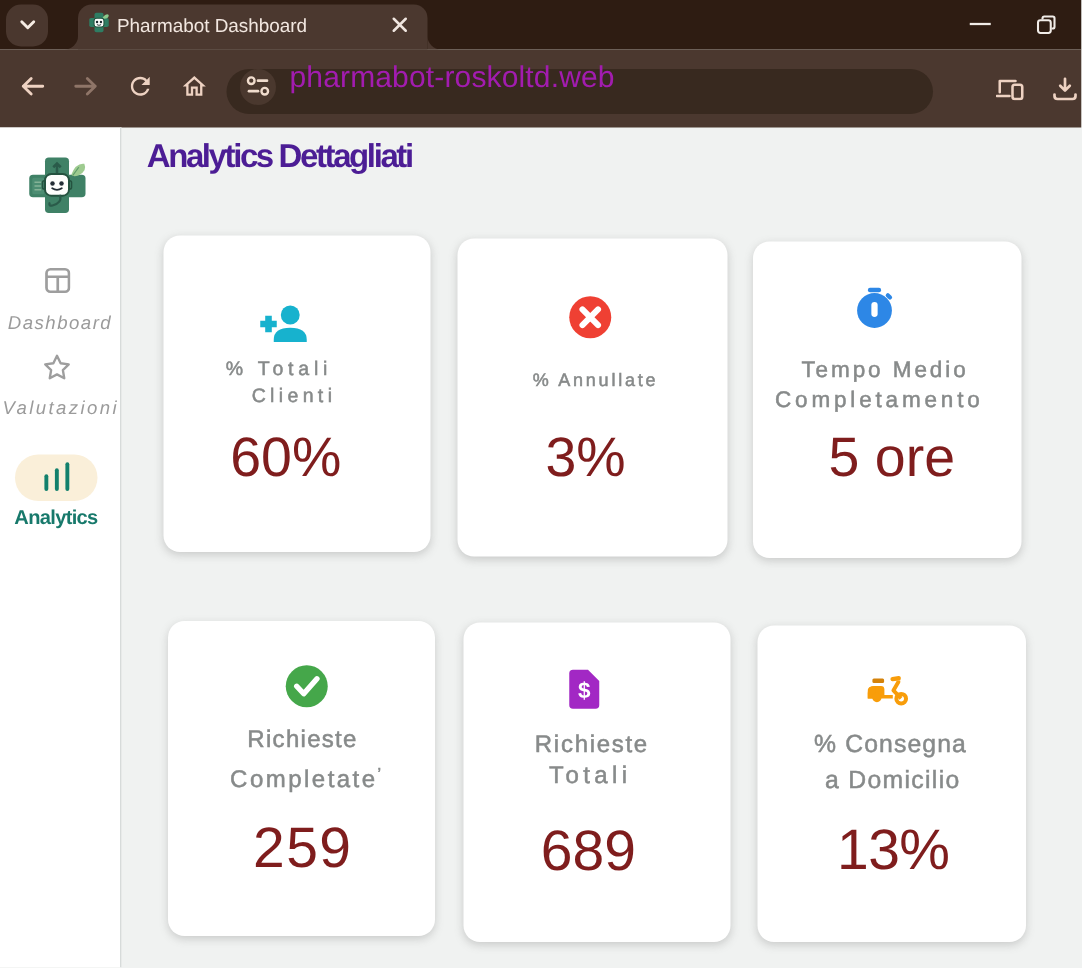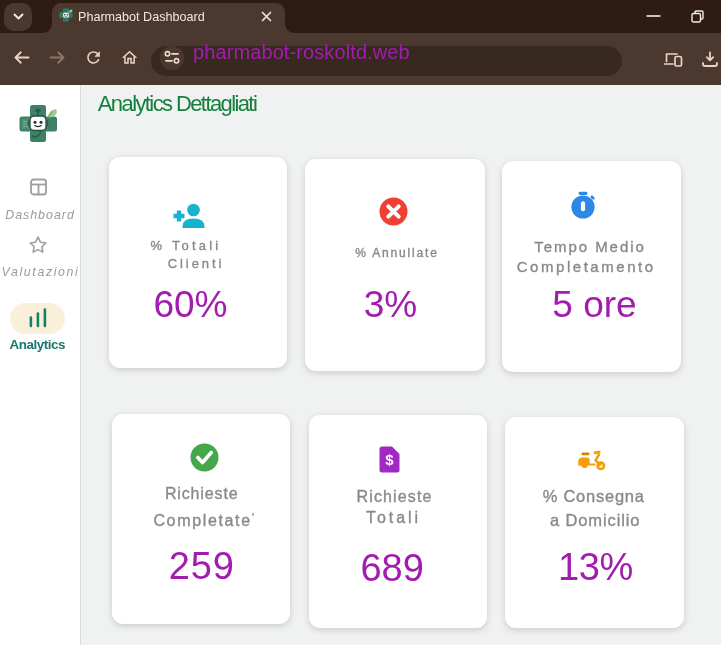--- a/index.html
+++ b/index.html
@@ -20,21 +20,21 @@
   #url { position:absolute; left:193px; top:41px; font-size:20px; color:#a21caf; letter-spacing:0.1px; }
 
   
   #sidebar { position:absolute; left:0; top:84.8px; width:81px; height:560.2px; background:#ffffff; border-right:1.4px solid #d7dbda; }
   .navtxt { color:#9b9b9b;font-style:italic; }
   #pill { position:absolute; left:10px; top:302.5px; width:55px; height:31.5px; border-radius:16px; background:#faefd9; }
 
   
   .card { position:absolute; background:#ffffff; border-radius:11px; box-shadow:0 2px 6px rgba(105,105,105,0.28); }
   .lbl { color:#878a8a; -webkit-text-stroke:0.35px #878a8a; }
-  .val { color:#a21caf; }
+  .val { color:#7f1d1d; }
 </style>
 </head>
 <body>
 
 <div id="tabbar"></div>
 <div id="chevbtn"></div>
 <svg class="abs" style="left:13px;top:12px" width="11" height="9" viewBox="0 0 11 9">
     <polyline points="1.5,2.5 5.5,6.5 9.5,2.5" fill="none" stroke="#f6ece4" stroke-width="1.9" stroke-linecap="round" stroke-linejoin="round"></polyline>
   </svg>
 <div id="tab"></div>
@@ -126,21 +126,21 @@
 </svg>
 <div class="txt navtxt ctr" style="left:40.5px;top:266.1px;font-size:12.4px;letter-spacing:1.6px">Valutazioni</div>
 <div id="pill"></div>
 <svg class="abs" style="left:28px;top:308px" width="20" height="20" viewBox="0 0 20 20">
   <line x1="2.9" y1="18" x2="2.9" y2="9.5" stroke="#13806c" stroke-width="2.6" stroke-linecap="round"></line>
   <line x1="9.9" y1="18" x2="9.9" y2="5.5" stroke="#13806c" stroke-width="2.6" stroke-linecap="round"></line>
   <line x1="16.9" y1="18" x2="16.9" y2="1.5" stroke="#13806c" stroke-width="2.6" stroke-linecap="round"></line>
 </svg>
 <div class="txt ctr" style="left:37.3px;top:338.2px;font-size:13.4px;font-weight:700;color:#17796b;letter-spacing:-0.45px">Analytics</div>
 
-<div class="txt" style="left:97.8px;top:92.9px;font-size:22px;font-weight:400;color:#15803d;letter-spacing:-1.6px">Analytics Dettagliati</div>
+<div class="txt" style="left:97.8px;top:92.9px;font-size:22px;font-weight:700;color:#4c1d95;letter-spacing:-1.6px">Analytics Dettagliati</div>
 
 <div class="card" style="left:109px;top:157px;width:178px;height:211px"></div>
 <div class="card" style="left:305px;top:159px;width:180px;height:212px"></div>
 <div class="card" style="left:502px;top:160.5px;width:179px;height:211px"></div>
 <div class="card" style="left:112px;top:413.5px;width:178px;height:210.5px"></div>
 <div class="card" style="left:308.5px;top:414.5px;width:178.5px;height:213px"></div>
 <div class="card" style="left:505px;top:416.5px;width:179px;height:211px"></div>
 
 <svg class="abs" style="left:173px;top:203px" width="32" height="26" viewBox="0 0 32 26">
   <circle cx="20.5" cy="7" r="6.3" fill="#17b2ce"></circle>

